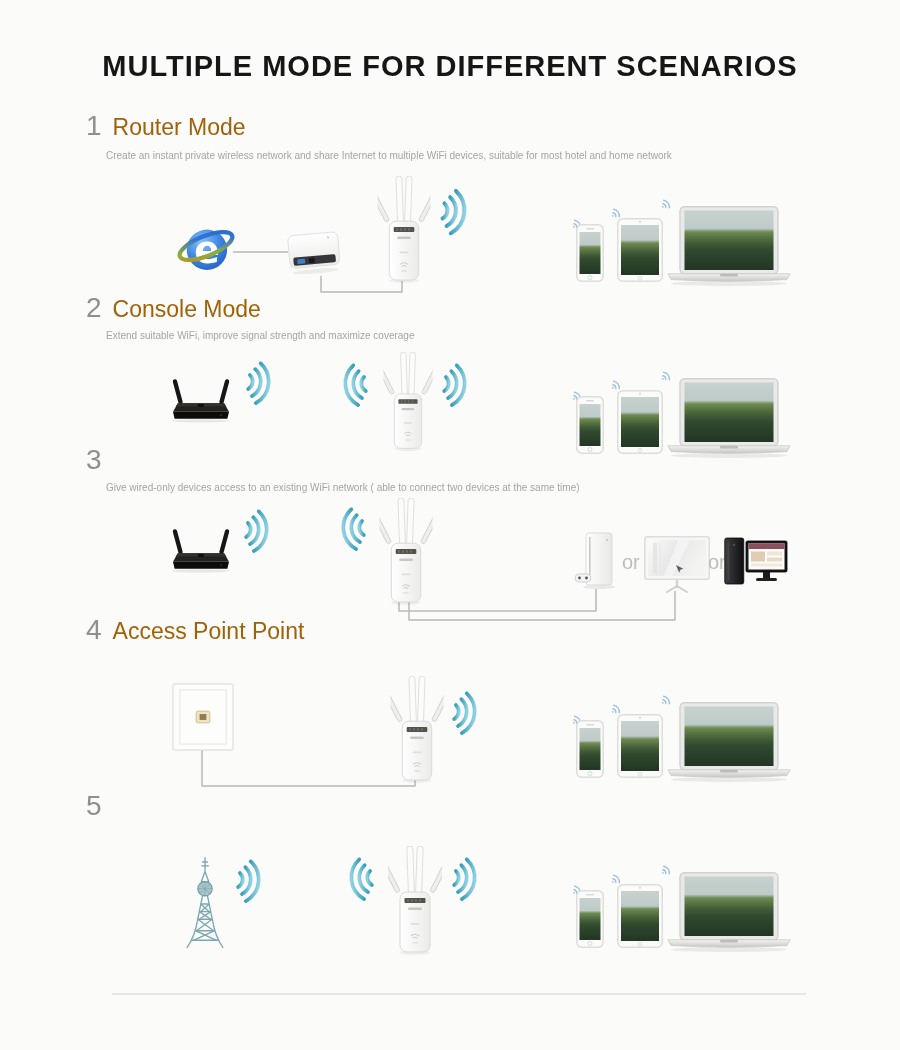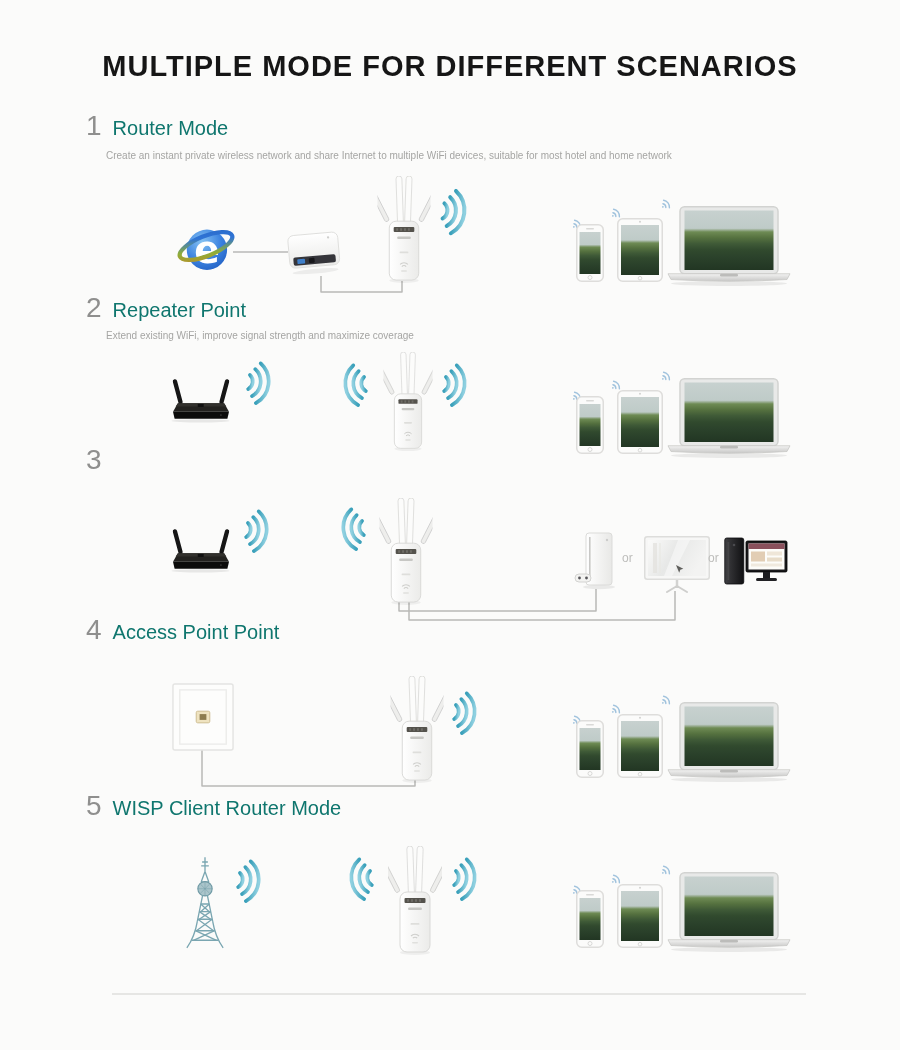--- a/index.html
+++ b/index.html
@@ -4,23 +4,23 @@
 <style>
   html,body{margin:0;padding:0;background:#fff;}
   .page{position:relative;width:900px;height:1050px;background:#fbfbfa;overflow:hidden;
         font-family:"Liberation Sans",sans-serif;}
   .abs{position:absolute;}
   .title{left:0;right:0;top:50px;text-align:center;font-size:29px;font-weight:bold;
          letter-spacing:1px;color:#161616;margin:0;}
   .layer{position:absolute;inset:0;}
   .sec-head{display:flex;align-items:baseline;gap:11px;}
   .sec-head .num{font-size:28px;color:#8f8f8e;font-weight:400;line-height:1;}
-  .sec-head .hname{font-size:20px;color:#0f766e;line-height:1;}
+  .sec-head .hname{font-size:23px;color:#a16207;line-height:1;}
   .desc{font-size:10px;color:#a5a5a3;line-height:1.28;margin:0;}
-  .or{font-size:12px;color:#bdbdbb;line-height:1;}
+  .or{font-size:20px;color:#bdbdbb;line-height:1;}
   .divider{height:2px;background:#e6e6e4;}
   svg.icon{display:block;overflow:visible;}
   .tilt{transform:rotate(7deg);}
   .flip{transform:scaleX(-1) rotate(7deg);}
   .mini{transform:rotate(-38deg);}
   .cluster{width:218px;height:80px;}
 </style>
 </head>
 <body>
 
@@ -273,23 +273,23 @@
         </svg>
       <svg class="icon abs" style="left:90px;top:0" width="126" height="80" viewBox="0 0 126 80">
           <use href="#sym-laptop"></use>
         </svg>
     </div>
   </div>
 
   <div class="layer">
     <div class="abs sec-head" style="left:86px;top:294px">
       <span class="num">2</span>
-      <span class="hname">Repeater Point</span>
-    </div>
-    <p class="abs desc" style="left:106px;top:330px;max-width:700px">Extend existing WiFi, improve signal strength and maximize coverage</p>
+      <span class="hname">Console Mode</span>
+    </div>
+    <p class="abs desc" style="left:106px;top:330px;max-width:700px">Extend suitable WiFi, improve signal strength and maximize coverage</p>
     <svg class="icon abs" style="left:166px;top:362px" width="70" height="78" viewBox="0 0 130 84">
         <use href="#sym-blackrouter"></use>
       </svg>
     <svg class="icon abs tilt" style="left:242px;top:360px" width="30" height="46" viewBox="0 0 34 50">
         <use href="#sym-wifi"></use>
       </svg>
     <svg class="icon abs flip" style="left:342px;top:362px" width="30" height="46" viewBox="0 0 34 50">
         <use href="#sym-wifi"></use>
       </svg>
     <svg class="icon abs" style="left:383px;top:352px" width="50" height="100" viewBox="0 0 54 110">
@@ -317,20 +317,21 @@
       <svg class="icon abs" style="left:90px;top:0" width="126" height="80" viewBox="0 0 126 80">
           <use href="#sym-laptop"></use>
         </svg>
     </div>
   </div>
 
   <div class="layer">
     <div class="abs sec-head" style="left:86px;top:446px">
       <span class="num">3</span>
     </div>
+    <p class="abs desc" style="left:106px;top:482px;max-width:720px">Give wired-only devices access to an existing WiFi network ( able to connect two devices at the same time)</p>
     <svg class="icon abs" style="left:166px;top:512px" width="70" height="78" viewBox="0 0 130 84">
         <use href="#sym-blackrouter"></use>
       </svg>
     <svg class="icon abs tilt" style="left:240px;top:508px" width="30" height="46" viewBox="0 0 34 50">
         <use href="#sym-wifi"></use>
       </svg>
     <svg class="icon abs flip" style="left:340px;top:506px" width="30" height="46" viewBox="0 0 34 50">
         <use href="#sym-wifi"></use>
       </svg>
     <svg class="icon abs" style="left:379px;top:498px" width="54" height="108" viewBox="0 0 54 110">
@@ -381,21 +382,20 @@
         </svg>
       <svg class="icon abs" style="left:90px;top:0" width="126" height="80" viewBox="0 0 126 80">
           <use href="#sym-laptop"></use>
         </svg>
     </div>
   </div>
 
   <div class="layer">
     <div class="abs sec-head" style="left:86px;top:792px">
       <span class="num">5</span>
-      <span class="hname">WISP Client Router Mode</span>
     </div>
     <svg class="icon abs" style="left:184px;top:854px" width="42" height="100" viewBox="0 0 44 100">
         <use href="#sym-tower"></use>
       </svg>
     <svg class="icon abs tilt" style="left:232px;top:858px" width="30" height="46" viewBox="0 0 34 50">
         <use href="#sym-wifi"></use>
       </svg>
     <svg class="icon abs flip" style="left:348px;top:856px" width="30" height="46" viewBox="0 0 34 50">
         <use href="#sym-wifi"></use>
       </svg>

